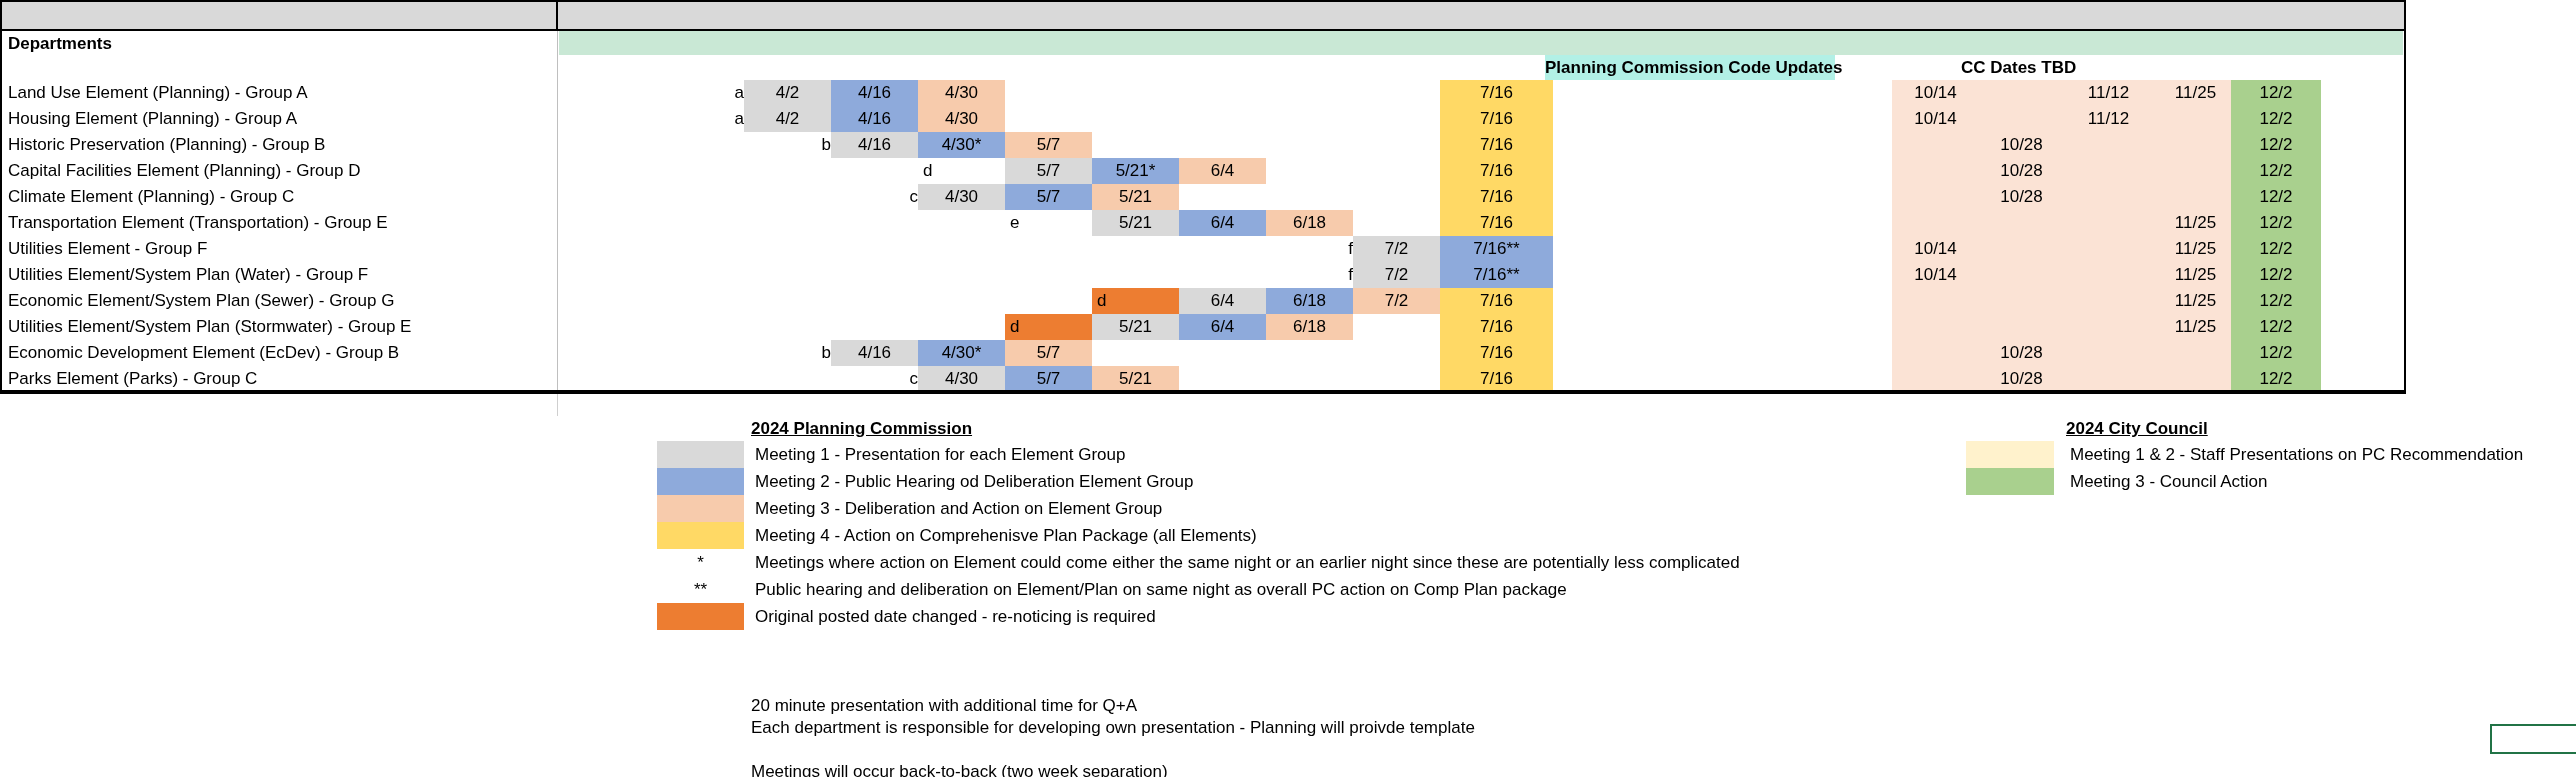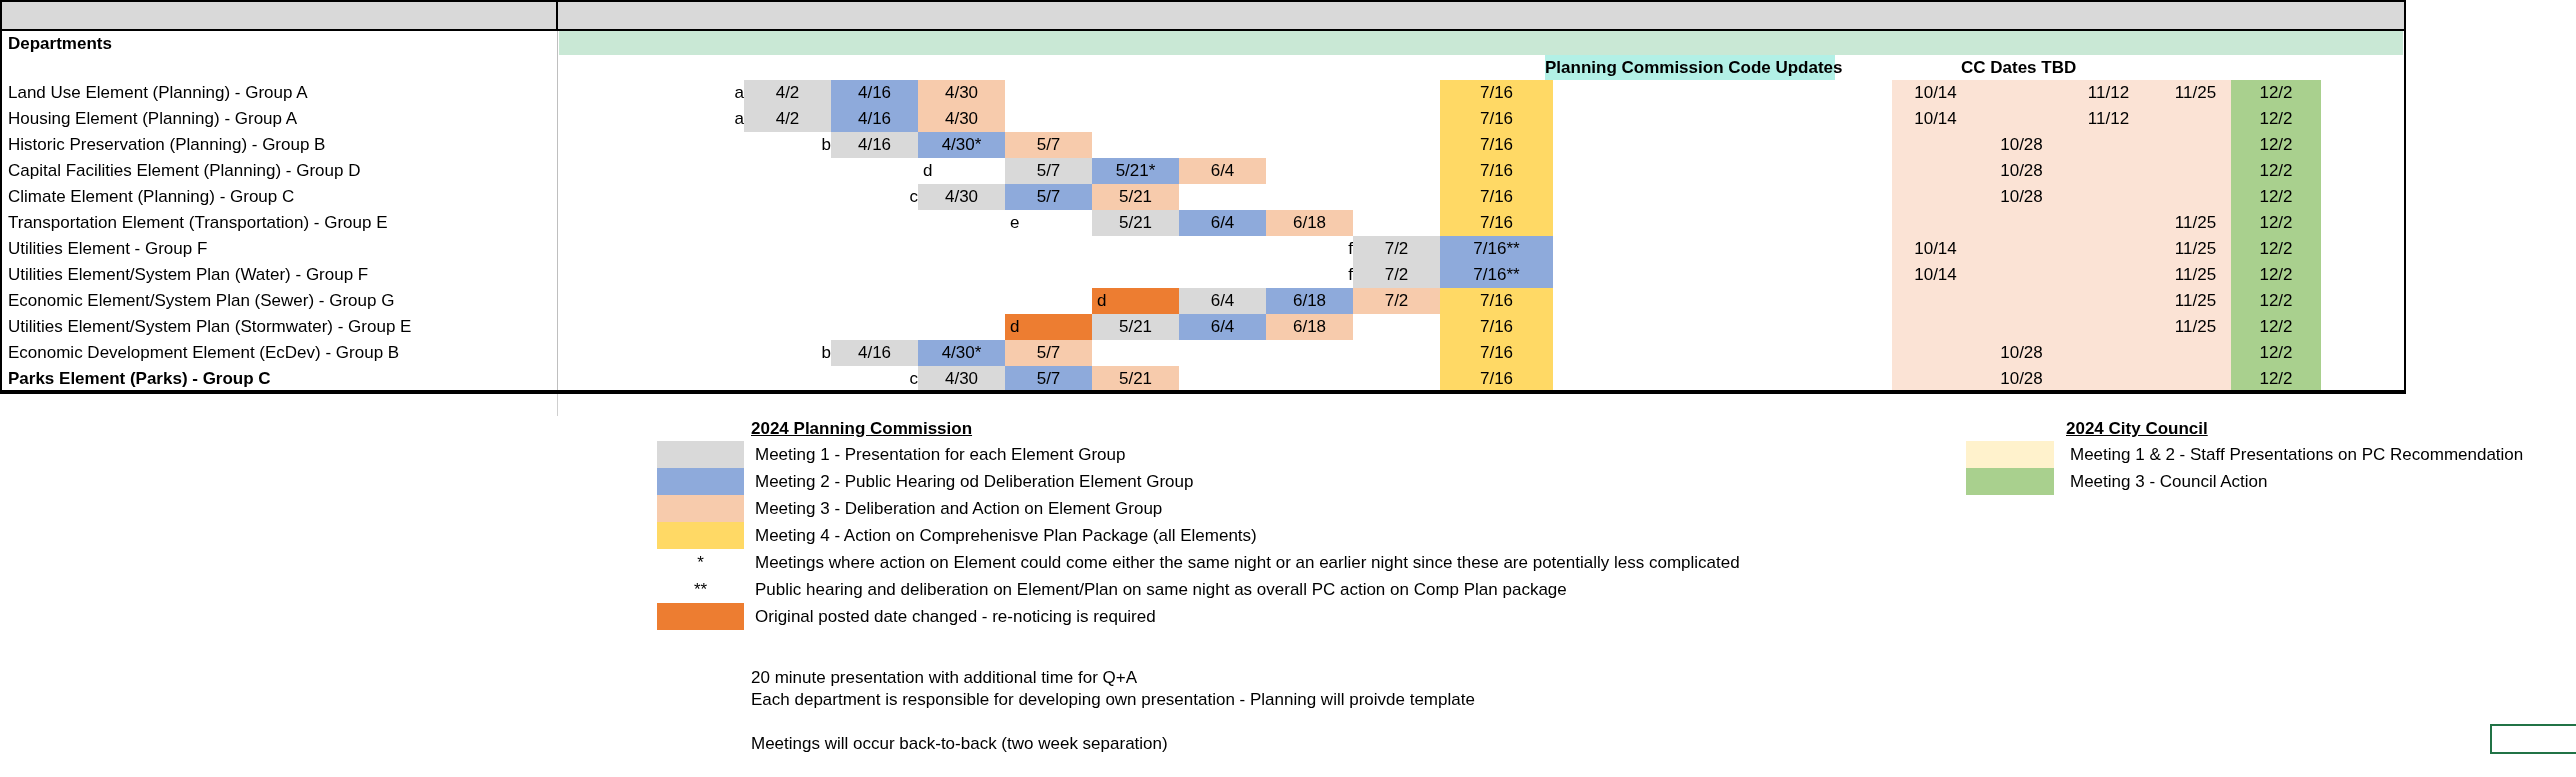--- a/index.html
+++ b/index.html
@@ -30,21 +30,21 @@
   #devregs-text{left:559px;top:31px;width:1275px;height:24px;line-height:24px;text-align:center;z-index:6;}
   #pccode-band{left:1545px;top:55px;width:290px;height:25px;line-height:25px;text-align:center;z-index:2;}
   #ccdates-text{left:1961px;top:55px;height:25px;line-height:25px;z-index:6;}
   #cc-peach-region{left:1892px;top:80px;width:340px;height:312px;z-index:1;}
   #cc-green-col{left:2231px;top:80px;width:90px;height:312px;z-index:1;}
   #grid{left:0;top:0;z-index:10;}
   .legend-title{height:24px;line-height:24px;}
   .legend-swatch{height:27px;z-index:2;}
   .legend-label{height:27px;line-height:27px;}
   .legend-sym{width:87px;height:27px;line-height:27px;text-align:center;}
-  .note-line{height:22px;line-height:22px;}
+  .note-line{height:22px;line-height:22px;margin-top:28px;}
   #corner-box{left:2490px;top:724px;width:84px;height:26px;border:2px solid #217346;z-index:10;}
 </style>
 </head>
 <body>
 
 <div id="sheet">
 
   <div class="abs" id="title-bar" style="background: rgb(217, 217, 217);"></div>
   <div class="abs" id="title-divider"></div>
   <div class="abs" id="col-gridline"></div>
@@ -141,21 +141,21 @@
       <div class="abs cell" style="left: 2152px; top: 314px; width: 87px; text-align: center;">11/25</div>
       <div class="abs cell" style="left: 2231px; top: 314px; width: 90px; text-align: center;">12/2</div>
       <div class="abs cell" style="left: 8px; top: 340px; width: 546px; text-align: left; padding-left: 0px;">Economic Development Element (EcDev) - Group B</div>
       <div class="abs cell" style="left: 744px; top: 340px; width: 87px; text-align: right; padding-right: 5px;">b</div>
       <div class="abs cell" style="left: 831px; top: 340px; width: 87px; text-align: center; background: rgb(217, 217, 217);">4/16</div>
       <div class="abs cell" style="left: 918px; top: 340px; width: 87px; text-align: center; background: rgb(142, 170, 219);">4/30*</div>
       <div class="abs cell" style="left: 1005px; top: 340px; width: 87px; text-align: center; background: rgb(247, 203, 172);">5/7</div>
       <div class="abs cell" style="left: 1440px; top: 340px; width: 113px; text-align: center; background: rgb(255, 217, 101);">7/16</div>
       <div class="abs cell" style="left: 1978px; top: 340px; width: 87px; text-align: center;">10/28</div>
       <div class="abs cell" style="left: 2231px; top: 340px; width: 90px; text-align: center;">12/2</div>
-      <div class="abs cell" style="left: 8px; top: 366px; width: 546px; text-align: left; padding-left: 0px; font-weight: bold;">Parks Element (Parks) - Group C</div>
+      <div class="abs cell" style="left: 8px; top: 366px; width: 546px; text-align: left; padding-left: 0px;">Parks Element (Parks) - Group C</div>
       <div class="abs cell" style="left: 831px; top: 366px; width: 87px; text-align: right; padding-right: 5px;">c</div>
       <div class="abs cell" style="left: 918px; top: 366px; width: 87px; text-align: center; background: rgb(217, 217, 217);">4/30</div>
       <div class="abs cell" style="left: 1005px; top: 366px; width: 87px; text-align: center; background: rgb(142, 170, 219);">5/7</div>
       <div class="abs cell" style="left: 1092px; top: 366px; width: 87px; text-align: center; background: rgb(247, 203, 172);">5/21</div>
       <div class="abs cell" style="left: 1440px; top: 366px; width: 113px; text-align: center; background: rgb(255, 217, 101);">7/16</div>
       <div class="abs cell" style="left: 1978px; top: 366px; width: 87px; text-align: center;">10/28</div>
       <div class="abs cell" style="left: 2231px; top: 366px; width: 90px; text-align: center;">12/2</div>
     </div>
 
   <div class="abs" id="table-frame"></div>

